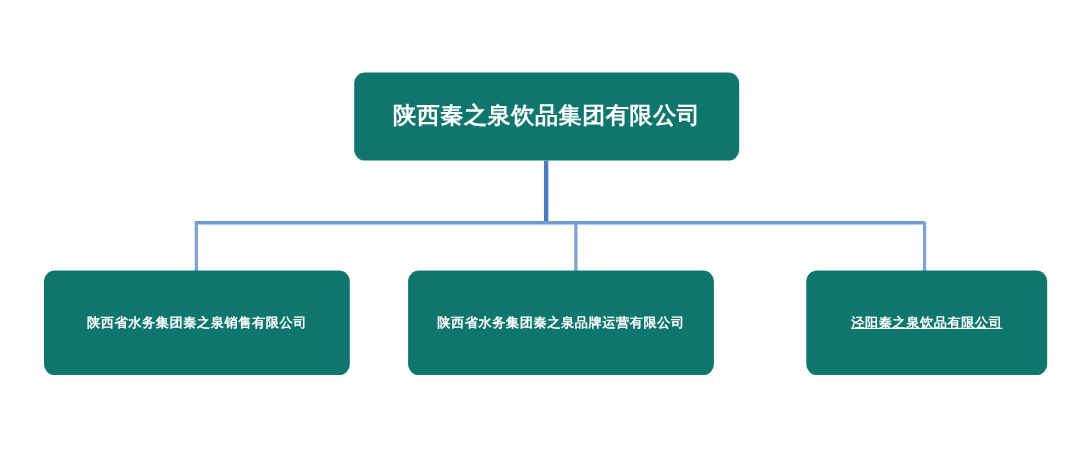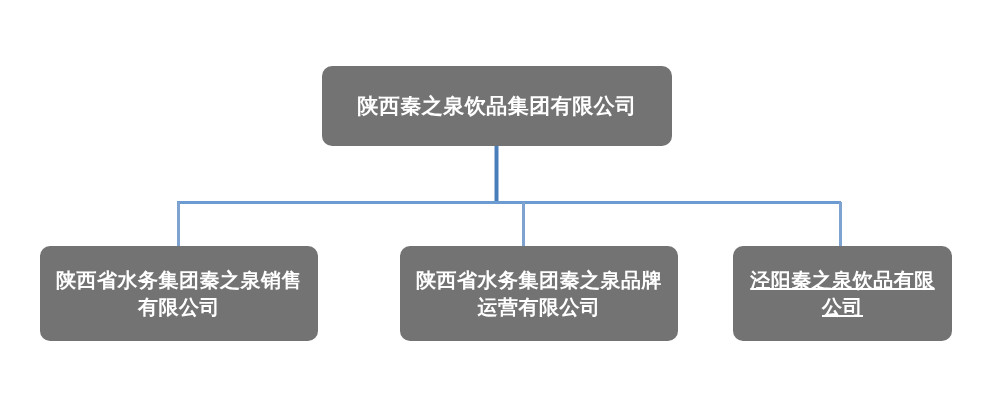--- a/index.html
+++ b/index.html
@@ -22,21 +22,21 @@
     position: absolute;
     left: 0;
     top: 0;
     width: 992px;
     height: 419px;
     pointer-events: none;
   }
   .node {
     position: absolute;
     box-sizing: border-box;
-    background: #737373;
+    background: #0f766e;
     border-radius: 10px;
     display: flex;
     align-items: center;
     justify-content: center;
     text-align: center;
     color: #ffffff;
     font-weight: bold;
     letter-spacing: 0.5px;
     line-height: 1.32;
     padding: 4px 14px;
@@ -45,24 +45,24 @@
   .node-root {
     left: 322px;
     top: 66px;
     width: 350px;
     height: 80px;
     font-size: 21px;
   }
   .node-child {
     top: 246px;
     height: 95px;
-    font-size: 20px;
+    font-size: 12px;
   }
   .node-child-0 { left: 40px;  width: 278px; }
-  .node-child-1 { left: 400px; width: 278px; }
+  .node-child-1 { left: 371px; width: 278px; }
   .node-child-2 { left: 733px; width: 219px; text-decoration: underline; }
   .node-label {
     display: block;
     width: 100%;
   }
 </style>
 </head>
 <body>
 
 <div id="org-canvas">

